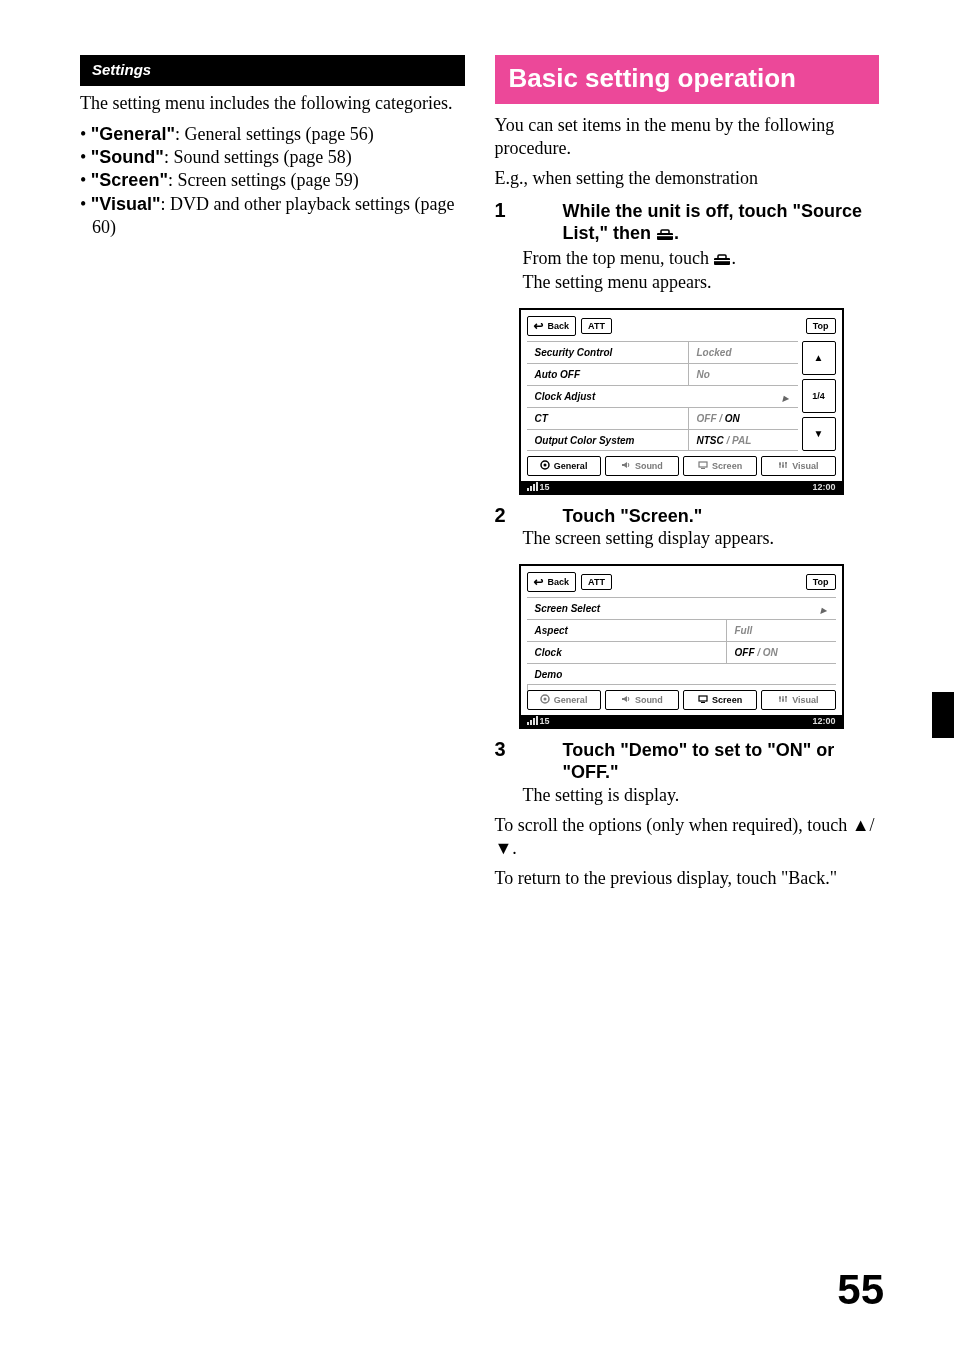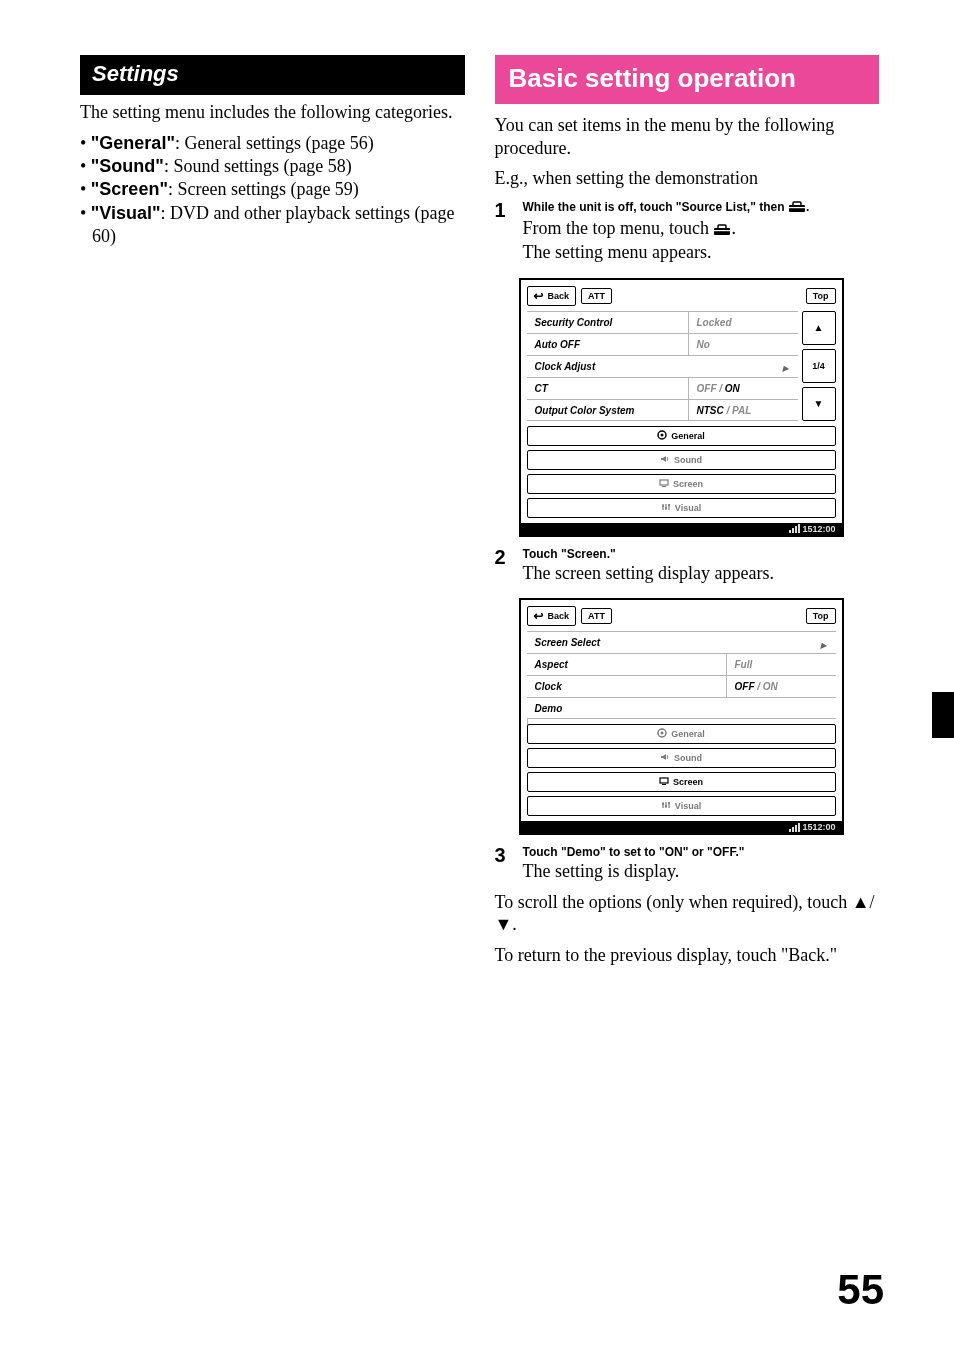--- a/index.html
+++ b/index.html
@@ -2,56 +2,56 @@
 <html><head>
 <meta charset="utf-8">
 <style>
   * { box-sizing: border-box; margin: 0; padding: 0; }
   html, body { width: 954px; height: 1352px; font-family: "Times New Roman", serif; background: #fff; }
   .page { position: relative; width: 954px; height: 1352px; padding: 55px 75px 0 80px; }
   .cols { display: flex; gap: 30px; }
   .col { flex: 1; }
 
   
-  .section-bar { background: #000; color: #fff; font-family: Arial, sans-serif; font-weight: bold; font-style: italic; font-size: 22px; padding: 6px 12px 8px; margin-bottom: 6px; }
+  .section-bar { background: #000; color: #fff; font-family: Arial, sans-serif; font-weight: bold; font-style: italic; font-size: 15px; padding: 6px 12px 8px; margin-bottom: 6px; }
   .para { font-size: 18px; line-height: 1.25; margin-bottom: 8px; }
   .cat-list { list-style: none; margin-top: 6px; }
   .cat-list li { font-size: 18px; line-height: 1.3; padding-left: 12px; text-indent: -12px; }
   .cat-list li::before { content: "• "; }
   .cat-name { font-family: Arial, sans-serif; font-weight: bold; }
 
   
   .main-bar { background: #ec4899; color: #fff; font-family: Arial, sans-serif; font-weight: bold; font-size: 26px; padding: 8px 14px 10px; margin-bottom: 10px; }
   .step { display: flex; gap: 10px; margin-top: 10px; }
   .step-num { font-family: Arial, sans-serif; font-weight: bold; font-size: 20px; line-height: 1; min-width: 18px; }
   .step-body { flex: 1; }
-  .step-head { font-family: Arial, sans-serif; font-weight: bold; font-size: 12px; line-height: 1.25; }
+  .step-head { font-family: Arial, sans-serif; font-weight: bold; font-size: 18px; line-height: 1.25; margin-left: 40px; }
   .step-text { font-size: 18px; line-height: 1.25; }
   .tool-icon { display: inline-block; vertical-align: -2px; }
 
   
   .shot { border: 2px solid #000; width: 325px; margin: 14px 0 4px 24px; font-family: Arial, sans-serif; }
   .shot-inner { padding: 6px 6px 0 6px; }
   .top-row { display: flex; gap: 5px; align-items: center; margin-bottom: 5px; }
   .sbtn { border: 1px solid #000; border-radius: 2px; font-size: 9px; font-weight: bold; padding: 3px 6px; display: flex; align-items: center; gap: 4px; background: #fff; }
   .sbtn.small { padding: 2px 6px; }
   .spacer { flex: 1; }
   .row { display: flex; align-items: stretch; height: 22px; border-top: 1px solid #b5b5b5; }
   .row .name { flex: 1; font-size: 10px; font-weight: bold; padding: 5px 8px; }
   .row .val { width: 110px; border-left: 1px solid #b5b5b5; font-size: 10px; font-weight: bold; padding: 5px 8px; color: #888; }
   .row .val .on { color: #000; }
   .row .play { width: 24px; display: flex; align-items: center; justify-content: center; }
   .grid-rows { display: flex; }
   .rows-left { flex: 1; font-style: italic; }
   .side-col { width: 38px; display: flex; flex-direction: column; gap: 4px; padding-left: 4px; }
   .side-box { border: 1px solid #000; border-radius: 2px; flex: 1; display: flex; align-items: center; justify-content: center; font-size: 9px; font-weight: bold; }
-  .tabbar { display: flex; gap: 4px; padding: 5px 0 5px; flex-direction: column; }
+  .tabbar { display: flex; gap: 4px; padding: 5px 0 5px; }
   .tab { flex: 1; border: 1px solid #000; border-radius: 2px; font-size: 9px; font-weight: bold; padding: 3px 4px; display: flex; align-items: center; gap: 4px; justify-content: center; color: #7a7a7a; background: #fff; }
   .tab.active { color: #000; }
-  .statusbar { background: #000; color: #ddd; display: flex; justify-content: flex-end; font-size: 9px; font-weight: bold; padding: 1px 6px 1px; }
+  .statusbar { background: #000; color: #ddd; display: flex; justify-content: space-between; font-size: 9px; font-weight: bold; padding: 1px 6px 1px; }
   .sig { display: flex; align-items: center; gap: 2px; }
   .sig-bars { display: inline-flex; gap: 1px; align-items: flex-end; }
   .sig-bars span { width: 2px; background: #ddd; }
   .sig-bars span:nth-child(1){height:3px}.sig-bars span:nth-child(2){height:5px}.sig-bars span:nth-child(3){height:7px}.sig-bars span:nth-child(4){height:9px}
 
   .edge-tab { position: absolute; right: 0; top: 692px; width: 22px; height: 46px; background: #000; }
 
   .page-num { position: absolute; right: 70px; bottom: 38px; font-family: Arial, sans-serif; font-weight: bold; font-size: 42px; }
 
   .tri-up::before { content: "▲"; font-size: 10px; }

